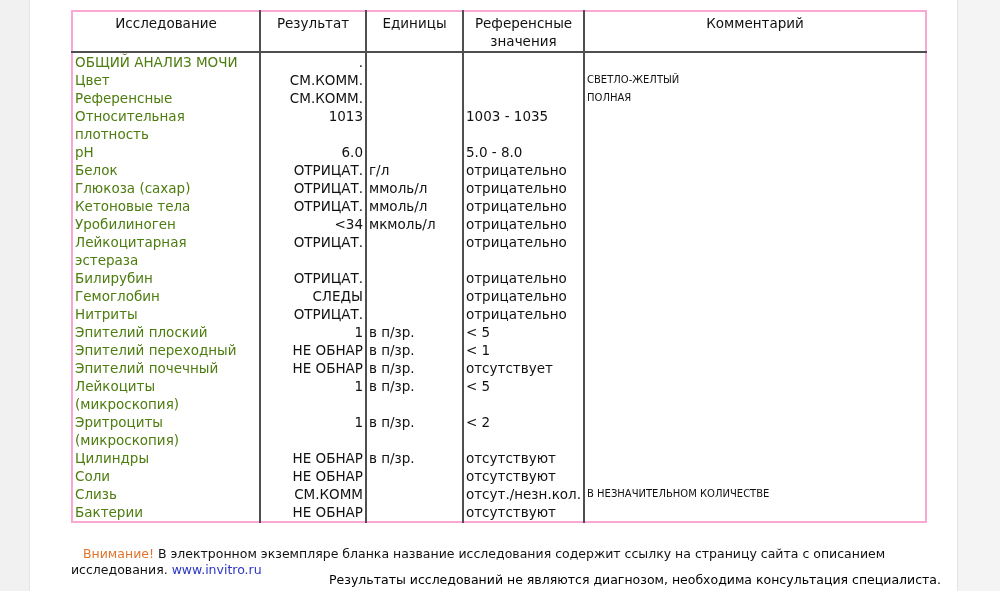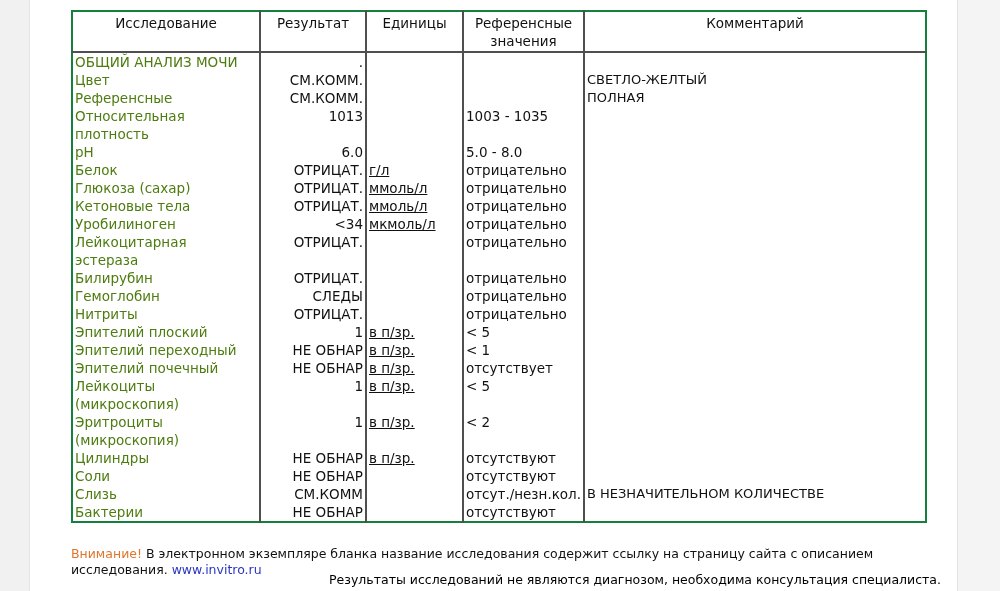--- a/index.html
+++ b/index.html
@@ -24,21 +24,21 @@
     position: absolute; left: 71px; top: 10px;
     border-collapse: collapse;
     table-layout: fixed;
     width: 854px;
     font-size: 13.5px;
     line-height: 18px;
   }
   .report-table, .report-table th, .report-table td {
     border: 0;
   }
-  .report-table { border: 2px solid #15803d; }
+  .report-table { border: 2px solid #f9a8d4; }
   .report-table thead th {
     border-bottom: 2px solid #4f4f4f;
     font-weight: normal;
     text-align: center;
     vertical-align: top;
     padding: 2px 2px 1px 2px;
     white-space: pre-line;
     color: #111111;
   }
   .report-table th + th, .report-table td + td {
@@ -47,33 +47,33 @@
   .report-table tbody td {
     vertical-align: top;
     padding: 0 2px;
   }
   td.c-name {
     color: #4d7c0f;
     white-space: pre-line;
     padding-left: 4px;
   }
   td.c-result { text-align: right; padding-right: 3px; }
-  td.c-units  { text-align: left; padding-left: 5px; text-decoration: underline; }
+  td.c-units  { text-align: left; padding-left: 5px; }
   td.c-ref    { }
   td.c-comment {
     text-align: left; padding-left: 5px;
-    font-size: 13px; line-height: 18px;
+    font-size: 10px; line-height: 18px;
   }
   .footer {
     position: absolute; left: 71px; width: 870px;
     font-size: 12.5px; line-height: 16px;
   }
   .footer-warning { top: 546px; }
   .footer-disclaimer { top: 572px; color: #000000; text-align: right; }
-  .warn-label { color: #e0762d; }
+  .warn-label { color: #e0762d; margin-left: 12px; }
   .site-link { color: #2a35c0; text-decoration: none; cursor: pointer; }
 </style>
 </head>
 <body>
 
 <div class="gutter-left"></div>
 <div class="gutter-right"></div>
 
 <table class="report-table">
   <colgroup>

